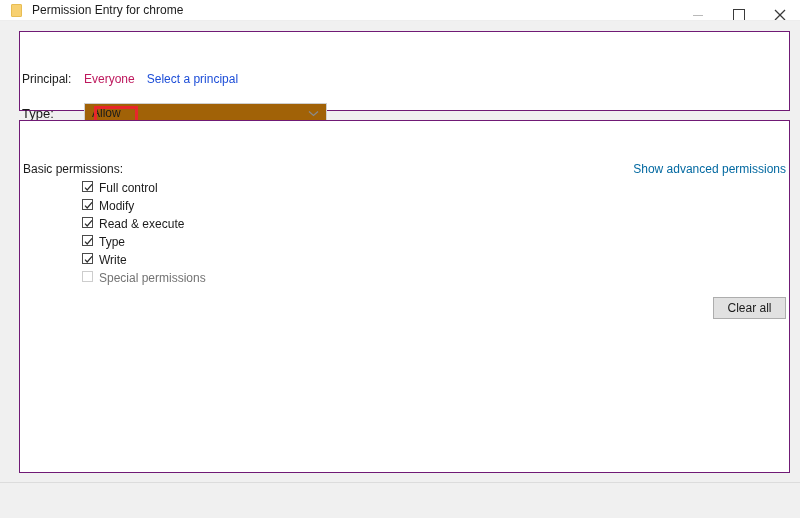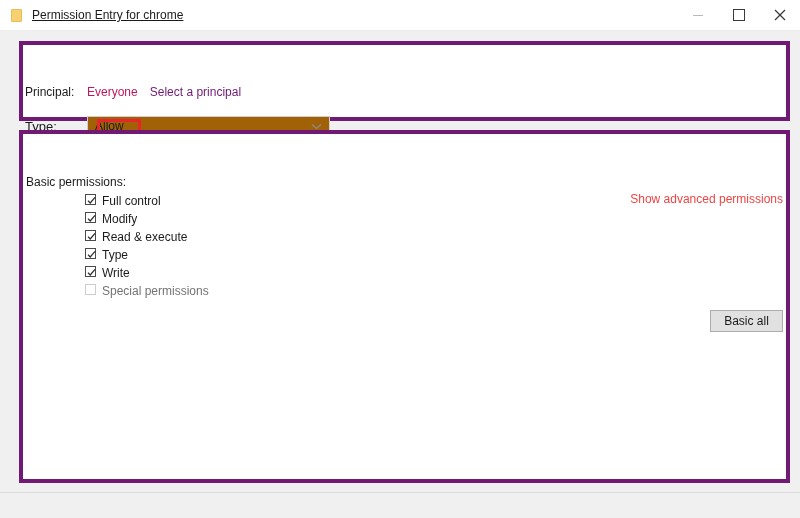--- a/index.html
+++ b/index.html
@@ -23,27 +23,26 @@
     left: 0; top: 0;
     width: 800px;
     height: 518px;
     background: #f0f0f0;
     display: flex;
     flex-direction: column;
   }
 
   
   .titlebar {
-    height: 30px;
+    height: 20px;
     background: #ffffff;
     display: flex;
     align-items: center;
     flex: 0 0 auto;
     position: relative;
-    text-decoration: underline;
   }
   .titlebar-icon {
     width: 16px;
     height: 16px;
     margin-left: 8px;
     position: relative;
     flex: 0 0 auto;
   }
   .folder-glyph {
     position: absolute;
@@ -92,21 +91,21 @@
   .body-area {
     flex: 1 1 auto;
     position: relative;
     background: #f0f0f0;
     border-top: 1px solid #ededed;
   }
 
   .panel {
     position: absolute;
     background: #ffffff;
-    border: 4px solid #701a75;
+    border: 1px solid #701a75;
     box-sizing: border-box;
     padding-left: 48px;
   }
   .panel-top {
     left: 19px;
     top: 10px;
     width: 771px;
     height: 80px;
   }
   .panel-main {
@@ -132,21 +131,21 @@
     font-size: 12px;
     color: #1b1b1b;
   }
   .val-everyone {
     font-size: 12px;
     color: #be185d;
     margin-right: 12px;
   }
   .link {
     font-size: 12px;
-    color: #701a75;
+    color: #1d4ed8;
     cursor: pointer;
     text-decoration: none;
     white-space: nowrap;
   }
 
   
   .row-type {
     left: 2px;
     top: 68px;
     height: 26px;
@@ -198,24 +197,23 @@
     left: 3px;
     top: 41px;
     font-size: 12px;
     color: #1b1b1b;
   }
   .adv-link {
     position: absolute;
     right: 3px;
     top: 41px;
     font-size: 12px;
-    color: #ef4444;
+    color: #0369a1;
     cursor: pointer;
     white-space: nowrap;
-    margin-top: 17px;
   }
 
   .perm-list {
     position: absolute;
     left: 62px;
     top: 60px;
   }
   .perm-row {
     display: flex;
     align-items: flex-start;
@@ -384,19 +382,19 @@
           <span class="perm-text">Write</span>
         </div>
 
         <div class="perm-row">
           <span class="cb disabled"></span>
           <span class="perm-text disabled">Special permissions</span>
         </div>
 
       </div>
 
-      <div class="btn btn-clear">Basic all</div>
+      <div class="btn btn-clear">Clear all</div>
     </div>
 
     <div class="footer"></div>
 
   </div>
 </div>
 
 </body></html>

